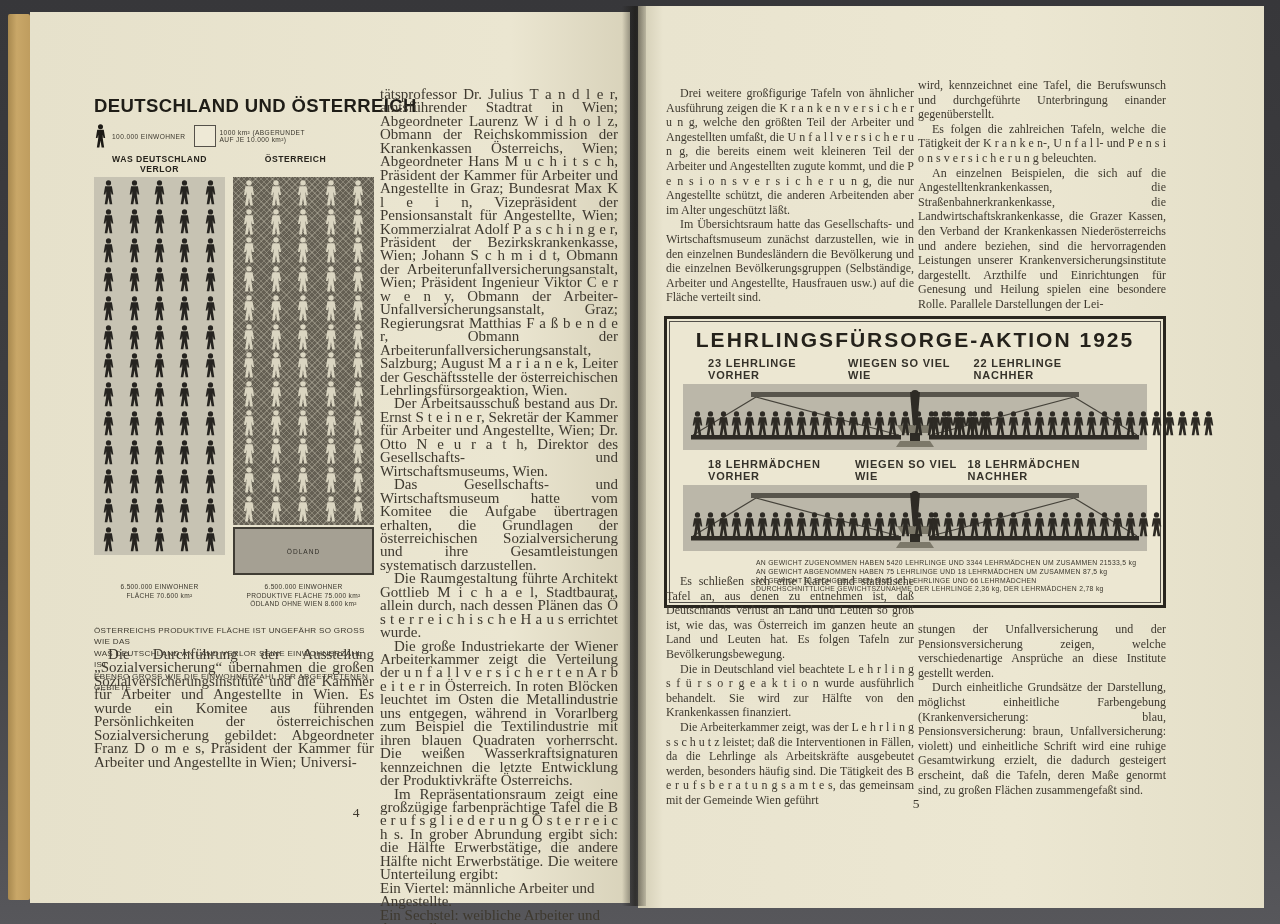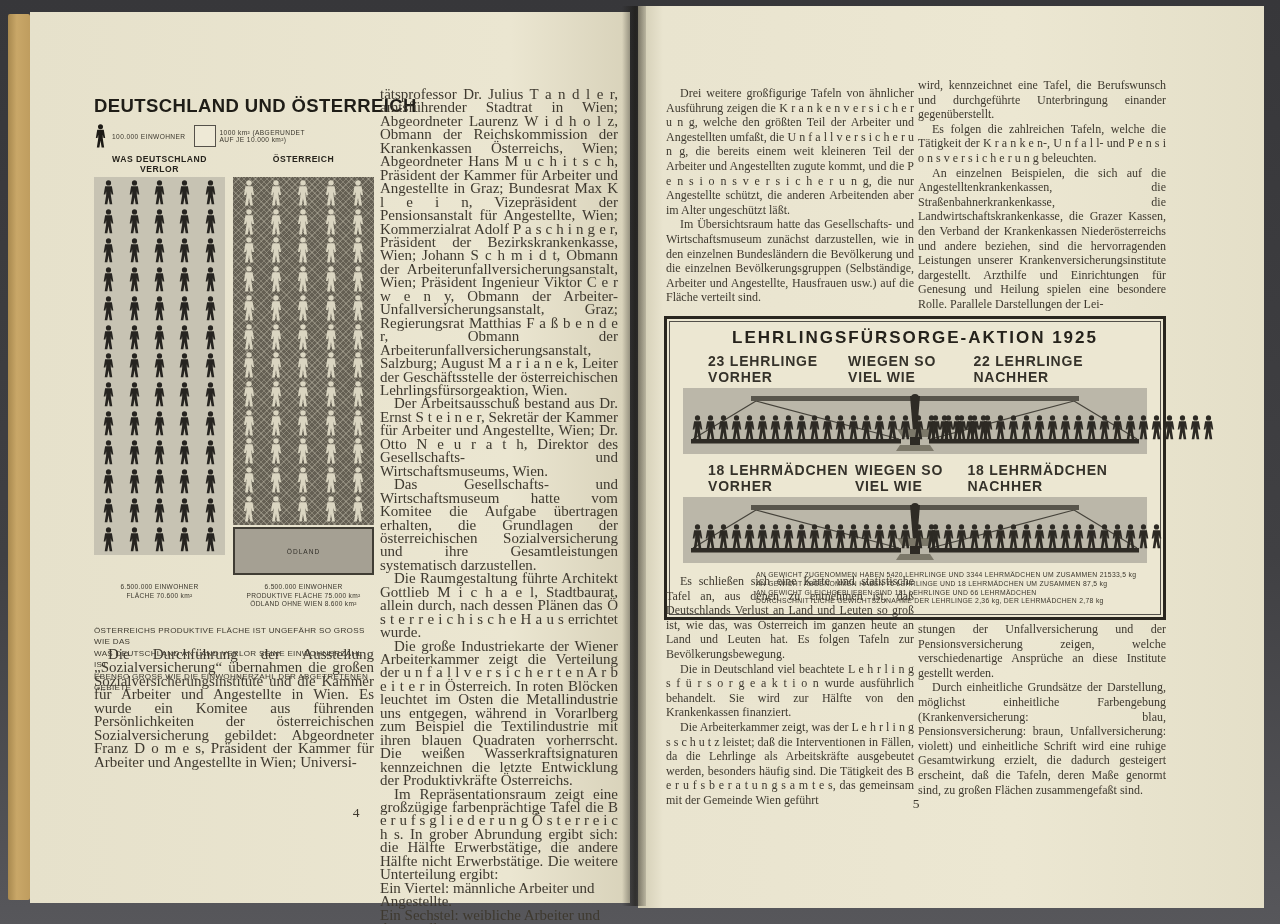--- a/index.html
+++ b/index.html
@@ -27,21 +27,21 @@
 
   
   .chart1{position:absolute;left:64px;top:83px;width:280px;font-family:"Liberation Sans",sans-serif;color:#25221b;}
   .chart1-title{font-size:18.5px;font-weight:700;letter-spacing:.4px;white-space:nowrap;color:#1f1d17;}
   .legend{display:flex;align-items:center;gap:4px;margin-top:3px;height:32px;}
   .legend-fig{width:14px;height:24px;color:#1d1b16;flex:none;}
   .legend-fig .fig svg{height:24px;width:13px;display:block;}
   .legend-txt{font-size:6.6px;letter-spacing:.4px;color:#3a362c;}
   .legend-square{width:20px;height:20px;border:1.6px solid #55514a;background:#eee9d6;flex:none;margin-left:4px;}
   .legend-area{width:100px;}
-  .chart1-headers{display:flex;gap:8px;margin-top:2px;}
+  .chart1-headers{display:flex;margin-top:2px;}
   .chart1-headers span{font-size:8.6px;font-weight:700;letter-spacing:.5px;text-align:center;color:#26231c;}
   .hdr-l{width:131px;} .hdr-r{width:141px;}
   .panels{display:flex;gap:8px;margin-top:3px;align-items:flex-start;}
   .panel{box-sizing:border-box;}
   .panel-de{width:131px;height:378px;background:#c7c3b3;padding:3px 2px;}
   .panel-at-wrap{width:141px;}
   .panel-at{width:141px;height:348px;padding:3px 2px;
     background:
       repeating-linear-gradient(45deg, rgba(225,220,200,.28) 0 1px, rgba(0,0,0,0) 1px 4px),
       repeating-linear-gradient(-45deg, rgba(225,220,200,.28) 0 1px, rgba(0,0,0,0) 1px 4px),
@@ -55,24 +55,24 @@
   .panel-at .fig svg{height:26px;width:14px;}
   .germany-figs{color:#262420;} .austria-figs{color:#dad5c1;}
   .chart1-footers{display:flex;gap:8px;margin-top:8px;}
   .chart1-footers div{font-size:6.6px;line-height:8.6px;letter-spacing:.3px;text-align:center;color:#3a362c;}
   .foot-l{width:131px;} .foot-r{width:141px;}
   .chart1-caption{margin-top:16px;font-size:8.1px;line-height:11.5px;letter-spacing:.3px;color:#3c382e;}
 
   
   .chart2{position:absolute;left:26px;top:310px;width:502px;border:3px solid #29261f;background:#ece7d2;box-sizing:border-box;}
   .chart2-inner{border:1px solid #53504a;margin:2px;padding:6px 0 8px 0;}
-  .chart2-title{text-align:center;font-family:"Liberation Sans",sans-serif;font-size:17px;font-weight:700;
+  .chart2-title{text-align:center;font-family:"Liberation Sans",sans-serif;font-size:21px;font-weight:700;
     letter-spacing:2px;color:#25221b;white-space:nowrap;}
   .scale-labels{display:flex;justify-content:space-between;padding:0 38px;margin-top:5px;
-    font-family:"Liberation Sans",sans-serif;font-size:14px;font-weight:700;letter-spacing:.8px;color:#35322a;}
+    font-family:"Liberation Sans",sans-serif;font-size:11px;font-weight:700;letter-spacing:.8px;color:#35322a;}
   .scale{position:relative;width:464px;height:66px;margin:3px auto 0 auto;background:#bbb7a9;}
   .scale svg.scale-art{position:absolute;left:0;top:0;width:100%;height:100%;}
   .pan-figs{position:absolute;bottom:14px;height:25px;display:flex;color:#2d2a24;}
   .pan-figs .fig{flex:1;display:flex;justify-content:center;}
   .pan-figs .fig svg{height:25px;width:13px;flex:none;}
   .pan-left{left:8px;width:210px;} .pan-right{left:246px;width:210px;}
   .chart2-notes{margin:8px 0 0 86px;font-family:"Liberation Sans",sans-serif;
     font-size:6.8px;line-height:8.8px;letter-spacing:.3px;color:#3a362c;}
 </style>
 </head>

